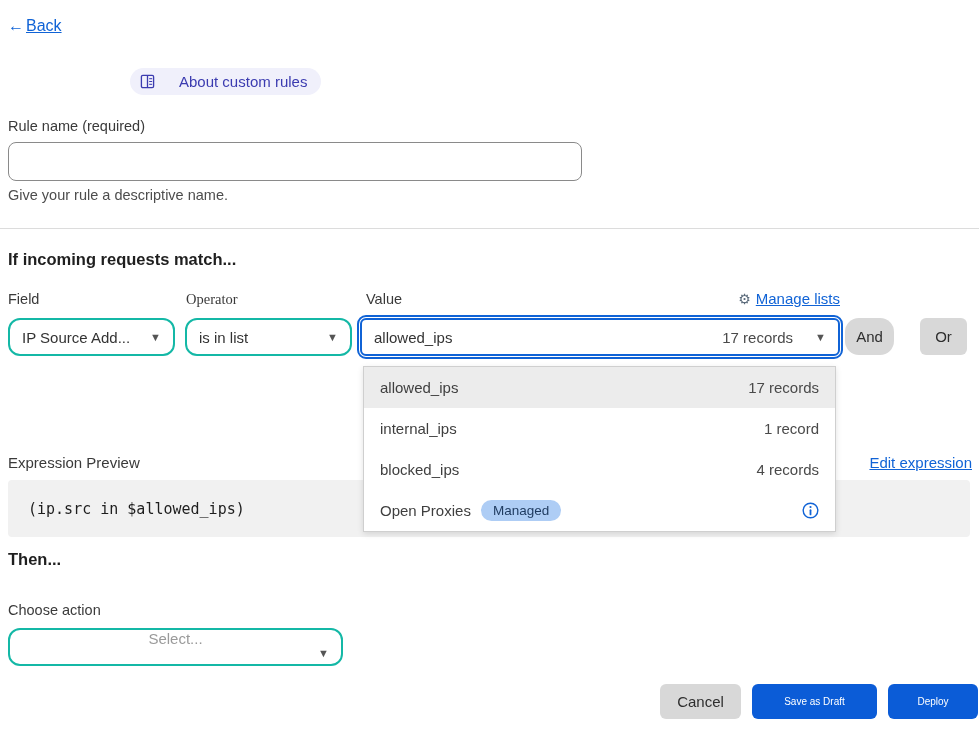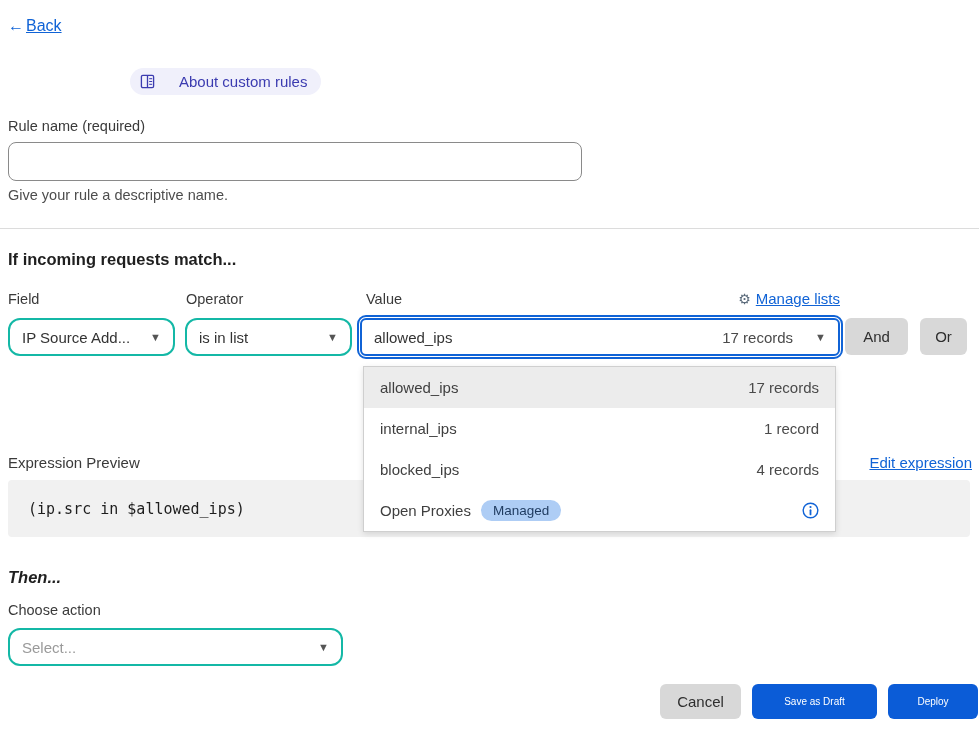--- a/index.html
+++ b/index.html
@@ -96,21 +96,21 @@
 
   <label class="field-label" style="left:8px; top:118px;">Rule name (required)</label>
   <input class="rule-name-input" type="text" placeholder="" style="">
   <div class="helper">Give your rule a descriptive name.</div>
 
   <div class="divider"></div>
 
   <h2 class="section-heading" style="left:8px; top:250px;">If incoming requests match...</h2>
 
   <label class="field-label" style="left:8px; top:291px;">Field</label>
-  <label class="field-label" style="left:186px; top:291px;">Operator</label>
+  <label class="field-label" style="left:186px; top:291px;font-family:Liberation Serif, serif;">Operator</label>
   <label class="field-label" style="left:366px; top:291px;">Value</label>
 
   <div class="manage-lists">
     <span class="gear">⚙</span>
     <span class="lbl">Manage lists</span>
   </div>
 
   <div class="select" style="left:8px; top:318px; width:167px;">
     <span>IP Source Add...</span>
     <span class="chev">▼</span>
@@ -120,21 +120,21 @@
     <span>is in list</span>
     <span class="chev">▼</span>
   </div>
 
   <div class="select value-select">
     <span>allowed_ips</span>
     <span class="meta">17 records</span>
     <span class="chev">▼</span>
   </div>
 
-  <button class="gray-btn" style="left:845px; top:318px; width:63px; height:37px;">And</button>
+  <button class="gray-btn" style="left:845px; top:318px; width:49px; height:37px;border-radius:14px;">And</button>
   <button class="gray-btn" style="left:920px; top:318px; width:47px; height:37px;">Or</button>
 
   <div class="dropdown">
     <div class="dd-item hl">
       <span>allowed_ips</span>
       <span class="meta">17 records</span>
     </div>
     <div class="dd-item">
       <span>internal_ips</span>
       <span class="meta">1 record</span>
@@ -155,24 +155,24 @@
       </span>
     </div>
   </div>
 
   <div class="expr-label">Expression Preview</div>
   <a class="edit-expression">Edit expression</a>
   <div class="expr-box">
     <span class="expr-code">(ip.src in $allowed_ips)</span>
   </div>
 
-  <h2 class="section-heading" style="left:8px; top:568px;font-style:italic;">Then...</h2>
+  <h2 class="section-heading" style="left:8px; top:550px;">Then...</h2>
   <label class="field-label" style="left:8px; top:602px;">Choose action</label>
 
-  <div class="select" style="left:8px; top:628px; width:335px;">
+  <div class="select" style="left:8px; top:628px; width:335px;flex-direction:column;">
     <span class="placeholder">Select...</span>
     <span class="chev">▼</span>
   </div>
 
   <button class="gray-btn" style="left:660px; top:684px; width:81px; height:35px;">Cancel</button>
   <button class="btn-blue" style="left:752px; top:684px; width:125px; height:35px;">Save as Draft</button>
   <button class="btn-blue" style="left:888px; top:684px; width:90px; height:35px;">Deploy</button>
 
 </div>
 

